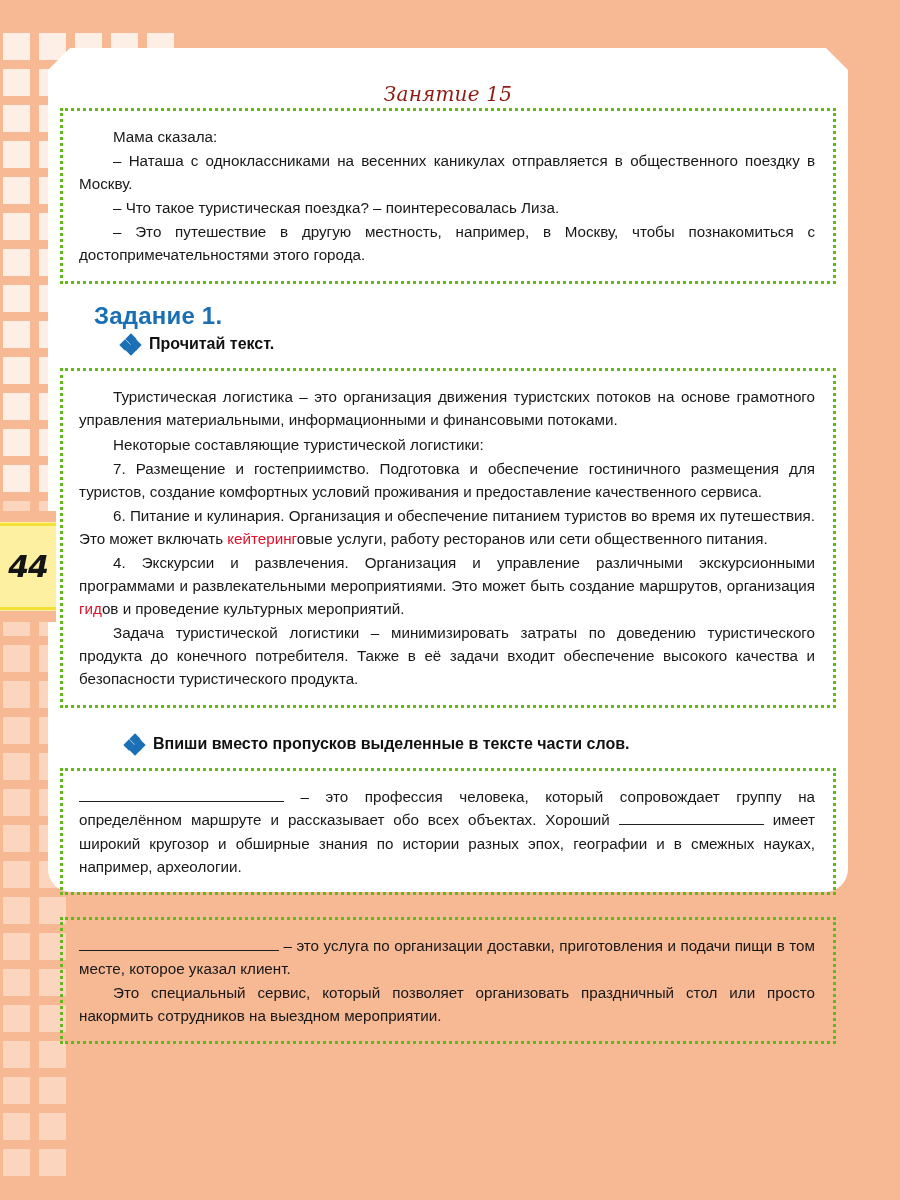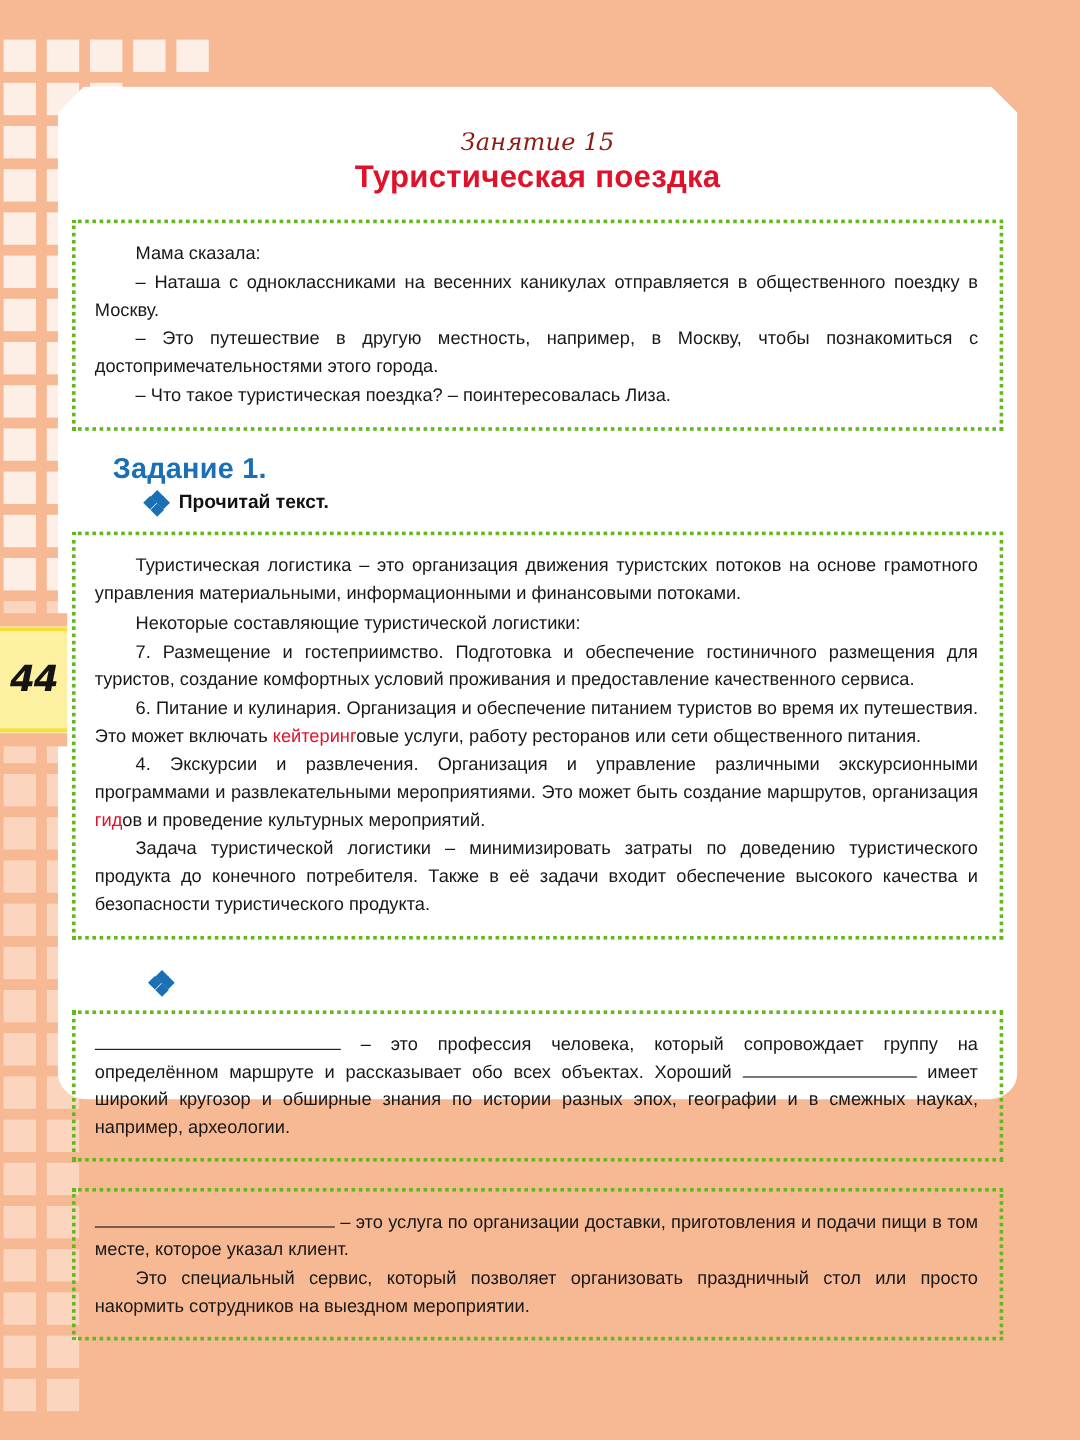--- a/index.html
+++ b/index.html
@@ -10,21 +10,21 @@
     overflow:hidden;position:relative;
   }
 
   
   .deco{position:absolute;pointer-events:none;}
   .sq{position:absolute;width:27px;height:27px;background:#fdf3ec;opacity:.92;}
   .sq.dim{background:#fbd5bd;opacity:1;}
 
   
   .page-panel{
-    position:absolute;left:48px;top:72px;width:800px;height:844px;
+    position:absolute;left:48px;top:48px;width:800px;height:844px;
     background:#ffffff;
     clip-path:polygon(
       0px 22px, 22px 0px,
       778px 0px, 800px 22px,
       800px 1050px, 778px 1072px,
       22px 1072px, 0px 1050px);
     box-sizing:border-box;
     border-radius:23px;
   }
 
@@ -77,21 +77,21 @@
   .txt + .txt{margin-top:1px;}
   .ind{text-indent:34px;}
   .hl{color:#e2112a;}
 
   
   .task-head{
     color:#1b6fb5;font-size:24px;font-weight:700;
     margin:18px 0 4px 46px;letter-spacing:.2px;
   }
   .bullet-row{
-    display:flex;align-items:flex-start;gap:10px;
+    display:flex;align-items:center;gap:10px;
     margin:4px 0 0 74px;
   }
   .bullet-row.wide{margin-left:78px;}
   .bullet-row .lbl{font-size:16px;font-weight:700;color:#111;line-height:1.3;}
 
   
   .dia4{position:relative;width:17px;height:17px;flex:0 0 17px;margin-top:2px;}
   .dia4 i{position:absolute;width:8px;height:8px;background:#1b6fb5;
           transform:rotate(45deg);}
   .dia4 i:nth-child(1){left:4.5px;top:-1px;}
@@ -189,27 +189,26 @@
   <div class="rule top"></div>
   <div class="rule bot"></div>
   <div class="band bot"></div>
   <div class="page-num">44</div>
 </div>
 
 <div class="page-panel">
  <div class="panel-inner">
 
   <div class="lesson-no">Занятие 15</div>
-  <div class="lesson-title">Туристическая поездка</div>
 
   <div class="dotbox">
     <p class="txt ind">Мама сказала:</p>
     <p class="txt ind">– Наташа с одноклассниками на весенних каникулах отправляется в общественного поездку в Москву.</p>
+    <p class="txt ind">–  Что такое туристическая поездка? – поинтересовалась Лиза.</p>
     <p class="txt ind">– Это путешествие в другую местность, например, в Москву, чтобы познакомиться с достопримечательностями этого города.</p>
-    <p class="txt ind">–  Что такое туристическая поездка? – поинтересовалась Лиза.</p>
   </div>
 
   <div class="task-head">Задание 1.</div>
   <div class="bullet-row">
     <span class="dia4">
           <i></i>
           <i></i>
           <i></i>
           <i></i>
         </span>
@@ -229,20 +228,21 @@
 
   <div class="gap-m"></div>
 
   <div class="bullet-row wide">
     <span class="dia4">
           <i></i>
           <i></i>
           <i></i>
           <i></i>
         </span>
+    <span class="lbl">Впиши вместо пропусков выделенные в тексте части слов.</span>
   </div>
 
   <div class="gap-s"></div>
 
   <div class="dotbox">
     <p class="txt">
       <span class="blank b1"></span><span> – это профессия человека, который сопровождает группу на определённом маршруте и рассказывает обо всех объектах. Хороший </span><span class="blank b2"></span><span> имеет широкий кругозор и обширные знания по истории разных эпох, географии и в смежных науках, например, археологии.</span>
     </p>
   </div>
 

